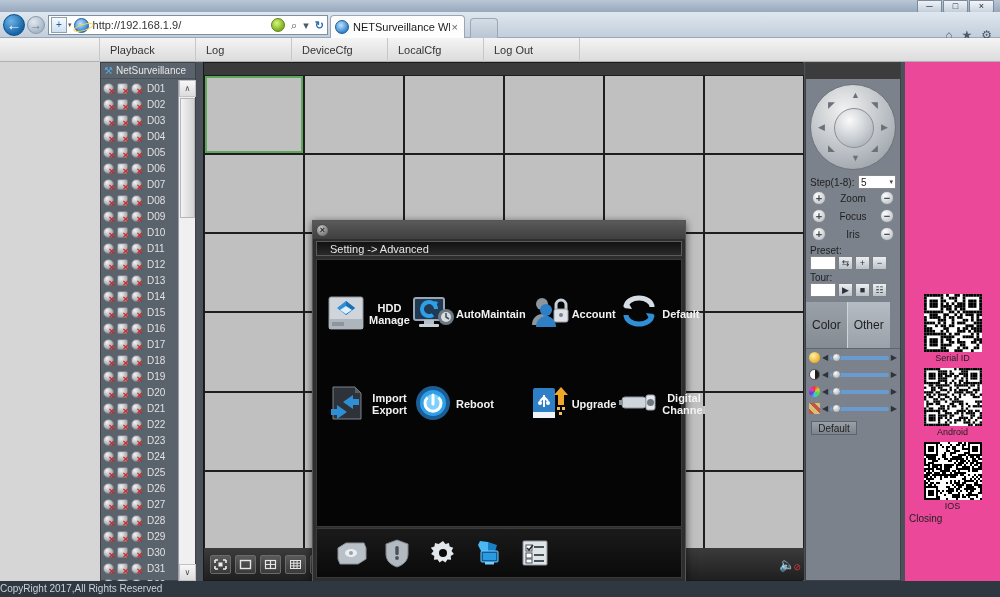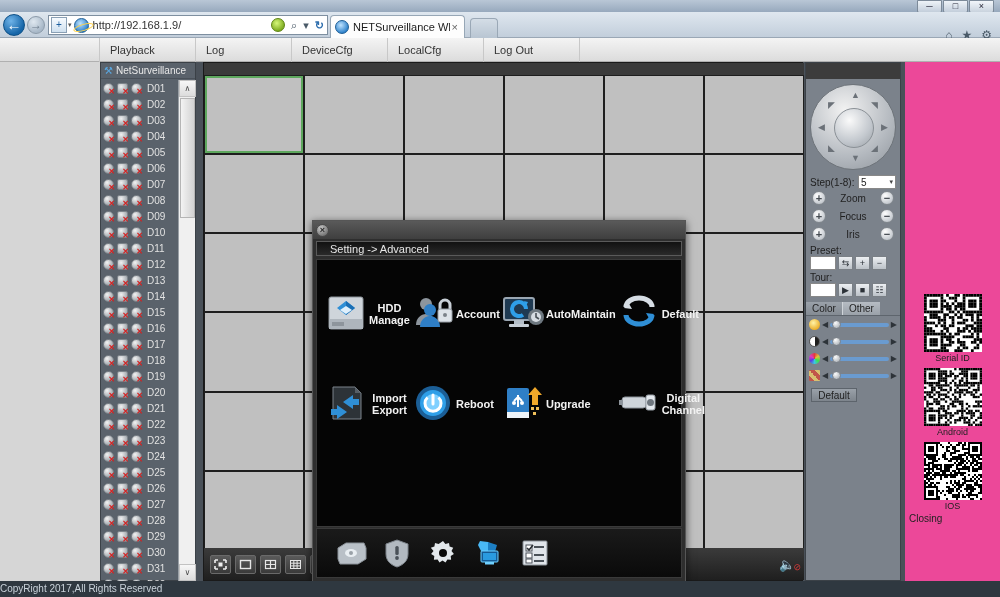--- a/index.html
+++ b/index.html
@@ -222,21 +222,21 @@
   .mini-row{ display:flex; align-items:center; gap:2px; padding:0 4px; }
   .mini-input{ width:26px; height:14px; background:#fff; border:1px solid #888; }
   .mini-btn{
     width:15px; height:14px; border:1px solid #7a8086;
     background:linear-gradient(to bottom,#eceff2,#bcc2c8);
     color:#2b3137; font-size:9px; display:flex; align-items:center; justify-content:center;
   }
 
   #color-tabs{ display:flex; margin-top:5px; border-bottom:1px solid #5e656d; }
   .ctab{
-    padding:1px 6px; font-size:10px; color:#1f1f1f;
+    padding:16px 6px; font-size:12px; color:#1f1f1f;
     background:linear-gradient(to bottom,#9aa1a9,#848b93);
   }
   .ctab.active{ background:linear-gradient(to bottom,#b6bcc3,#9aa1a9); border-left:1px solid #cfd4d9; }
   .slider-row{ display:flex; align-items:center; gap:2px; padding:3px 3px; }
   .sl-icon{ width:11px; height:11px; border-radius:50%; flex:none; }
   .sl-ico-bright{ background:radial-gradient(circle at 40% 35%,#fff3a8,#e8a61a 80%); }
   .sl-ico-contrast{ background:linear-gradient(to right,#ffffff 50%,#1e1e1e 50%); border:1px solid #555; }
   .sl-ico-sat{ background:conic-gradient(#e23b3b,#e2c23b,#3be24a,#3bc6e2,#5a3be2,#e23bbe,#e23b3b); }
   .sl-ico-hue{ background:linear-gradient(45deg,#c1554a 25%,#d8c070 25% 50%,#c1554a 50% 75%,#d8c070 75%); border-radius:1px; }
   .sl-arrow{ color:#2d3339; font-size:8px; }
@@ -1863,46 +1863,46 @@
               <path d="M23 8l9 7-9 7z" fill="#1a6fb5"></path>
               <path d="M17 17l6-4 6 4-6 4z" fill="#dff0fc"></path>
             </svg>
           </div>
           <div class="dlg-label">HDD Manage</div>
         </div>
 
         <div class="dlg-item">
           <div class="dlg-ico">
             <svg width="46" height="40" viewBox="0 0 46 40">
-              <circle cx="16" cy="11" r="6" fill="#8d959d"></circle>
-              <path d="M6 32c0-7 5-11 10-11s10 4 10 11z" fill="#8d959d"></path>
-              <circle cx="20" cy="17" r="6" fill="#2f7fc6"></circle>
-              <path d="M10 34c0-7 5-11 10-11s10 4 10 11z" fill="#2f7fc6"></path>
-              <path d="M30 16v-4a5 5 0 0110 0v4" fill="none" stroke="#c9d0d7" stroke-width="3"></path>
-              <rect x="28" y="16" width="14" height="13" rx="2" fill="#dde3e9" stroke="#9aa1a8"></rect>
-              <circle cx="35" cy="22" r="2" fill="#7b828a"></circle>
-            </svg>
-          </div>
-          <div class="dlg-label">Account</div>
-        </div>
-
-        <div class="dlg-item">
-          <div class="dlg-ico">
-            <svg width="46" height="40" viewBox="0 0 46 40">
               <rect x="4" y="5" width="30" height="22" rx="2" fill="#1f3a52" stroke="#9aa6b2" stroke-width="2"></rect>
               <rect x="14" y="27" width="10" height="4" fill="#b4bec8"></rect>
               <rect x="9" y="31" width="20" height="3" rx="1" fill="#c6ced6"></rect>
               <path d="M26 16a7 7 0 10-3 5.8" fill="none" stroke="#2f9fe8" stroke-width="4"></path>
               <path d="M24 8l4 1-2 4z" fill="#2f9fe8"></path>
               <circle cx="36" cy="24" r="8" fill="#6e7880"></circle>
               <circle cx="36" cy="24" r="5" fill="#d6dce2"></circle>
               <path d="M36 20v4l3 2" stroke="#4a5158" stroke-width="1.6" fill="none"></path>
             </svg>
           </div>
           <div class="dlg-label">AutoMaintain</div>
+        </div>
+
+        <div class="dlg-item">
+          <div class="dlg-ico">
+            <svg width="46" height="40" viewBox="0 0 46 40">
+              <circle cx="16" cy="11" r="6" fill="#8d959d"></circle>
+              <path d="M6 32c0-7 5-11 10-11s10 4 10 11z" fill="#8d959d"></path>
+              <circle cx="20" cy="17" r="6" fill="#2f7fc6"></circle>
+              <path d="M10 34c0-7 5-11 10-11s10 4 10 11z" fill="#2f7fc6"></path>
+              <path d="M30 16v-4a5 5 0 0110 0v4" fill="none" stroke="#c9d0d7" stroke-width="3"></path>
+              <rect x="28" y="16" width="14" height="13" rx="2" fill="#dde3e9" stroke="#9aa1a8"></rect>
+              <circle cx="35" cy="22" r="2" fill="#7b828a"></circle>
+            </svg>
+          </div>
+          <div class="dlg-label">Account</div>
         </div>
 
         <div class="dlg-item">
           <div class="dlg-ico">
             <svg width="46" height="40" viewBox="0 0 46 40">
               <path d="M10 14a13 9 0 0126 0" fill="none" stroke="#d6dde4" stroke-width="5"></path>
               <path d="M12 9l-4 6 8 1z" fill="#d6dde4"></path>
               <path d="M36 22a13 9 0 01-26 0" fill="none" stroke="#2f8fd6" stroke-width="5"></path>
               <path d="M34 27l4-6-8-1z" fill="#2f8fd6"></path>
             </svg>

